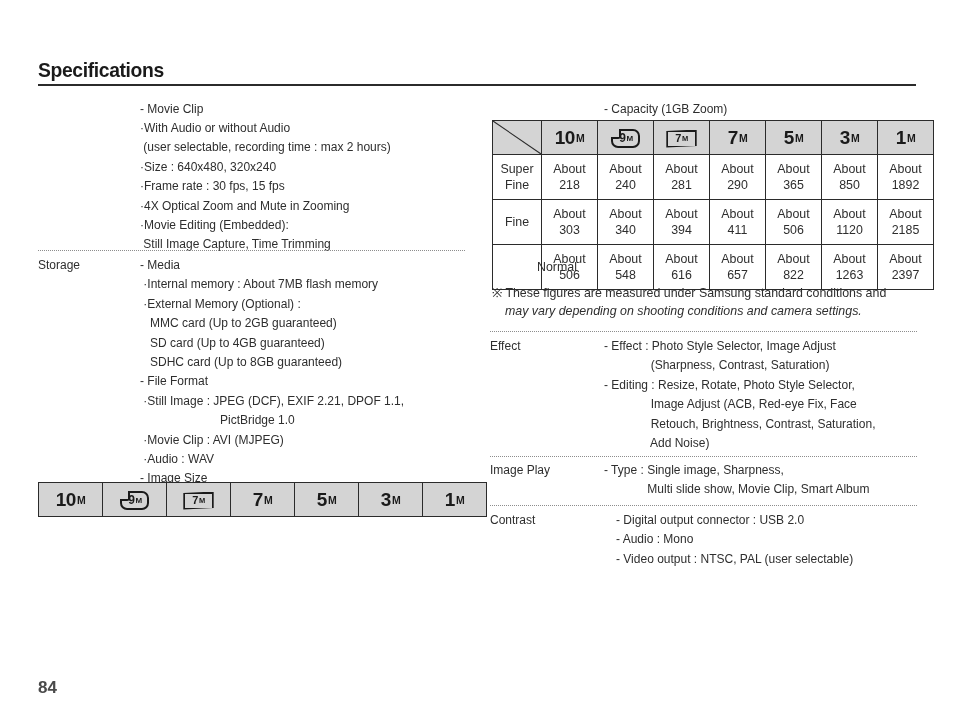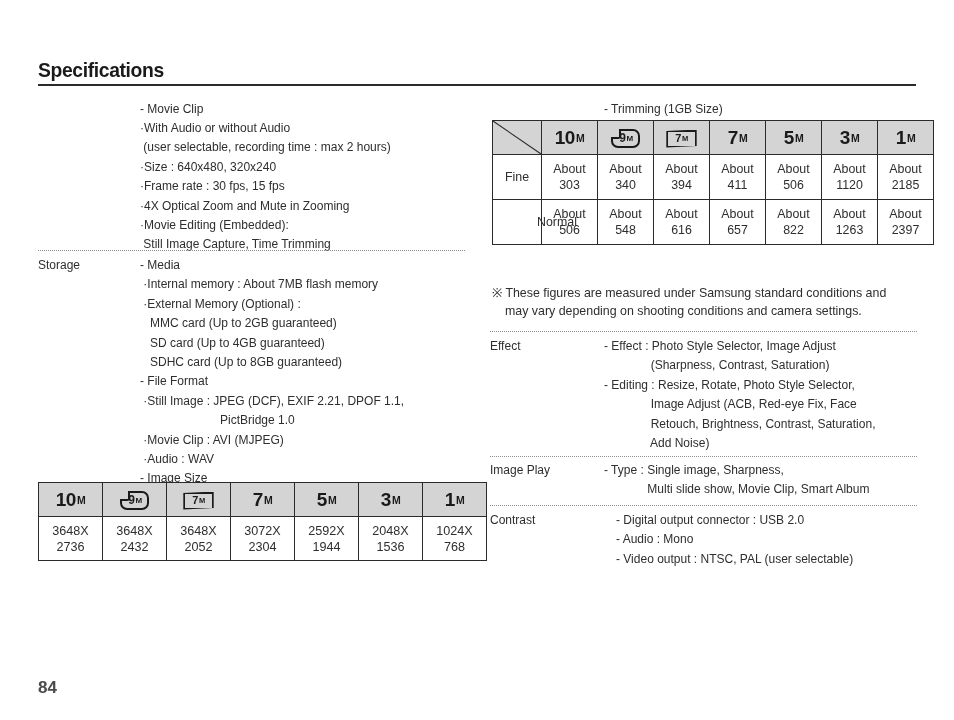--- a/index.html
+++ b/index.html
@@ -168,21 +168,21 @@
   .note {
     position: absolute;
     left: 492px;
     top: 285px;
     width: 430px;
     font-size: 12.4px;
     line-height: 17.5px;
     color: #2e2e2e;
   }
   .note .mark { margin-right: 3px; }
-  .note .l2 { display: block; padding-left: 13px; }
+  .note .l2 { display: block; padding-left: 13px; font-style: italic; }
 
   #page-number {
     position: absolute;
     left: 38px;
     top: 678px;
     font-size: 17px;
     font-weight: bold;
     color: #4a4a4a;
   }
 </style>
@@ -221,58 +221,60 @@
   <tbody>
       <tr>
     <td class="hdr-cell"><span class="mp"><span>10</span><span class="u">M</span></span></td>
     <td class="hdr-cell"><span class="mp framed"><span>9</span><span class="u">M</span></span></td>
     <td class="hdr-cell"><span class="mp pano"><span>7</span><span class="u">M</span></span></td>
     <td class="hdr-cell"><span class="mp"><span>7</span><span class="u">M</span></span></td>
     <td class="hdr-cell"><span class="mp"><span>5</span><span class="u">M</span></span></td>
     <td class="hdr-cell"><span class="mp"><span>3</span><span class="u">M</span></span></td>
     <td class="hdr-cell"><span class="mp"><span>1</span><span class="u">M</span></span></td>
   </tr>
-  <tr>
-    <td class="dim" style="white-space: pre-line;">3648X
-2736</td>
-    <td class="dim" style="white-space: pre-line;">3648X
-2432</td>
-    <td class="dim" style="white-space: pre-line;">3648X
-2052</td>
-    <td class="dim" style="white-space: pre-line;">3072X
-2304</td>
-    <td class="dim" style="white-space: pre-line;">2592X
-1944</td>
-    <td class="dim" style="white-space: pre-line;">2048X
-1536</td>
-    <td class="dim" style="white-space: pre-line;">1024X
-768</td>
-  </tr>
 </tbody>
   </table>
 
-<div class="txt" style="left:604px; top:100px;">- Trimming (1GB Size)</div>
+<div class="txt" style="left:604px; top:100px;">- Capacity (1GB Zoom)</div>
 
 <table class="spec" id="capacity-table">
   <tbody>
       <tr>
     <td class="corner">
       <svg viewBox="0 0 48 31" preserveAspectRatio="none">
         <line x1="0" y1="0" x2="48" y2="31" stroke="#2b2b2b" stroke-width="1.1" vector-effect="non-scaling-stroke"></line>
       </svg>
     </td>
     <td class="hdr-cell"><span class="mp"><span>10</span><span class="u">M</span></span></td>
     <td class="hdr-cell"><span class="mp framed"><span>9</span><span class="u">M</span></span></td>
     <td class="hdr-cell"><span class="mp pano"><span>7</span><span class="u">M</span></span></td>
     <td class="hdr-cell"><span class="mp"><span>7</span><span class="u">M</span></span></td>
     <td class="hdr-cell"><span class="mp"><span>5</span><span class="u">M</span></span></td>
     <td class="hdr-cell"><span class="mp"><span>3</span><span class="u">M</span></span></td>
     <td class="hdr-cell"><span class="mp"><span>1</span><span class="u">M</span></span></td>
   </tr>
   <tr>
+    <td class="rowlabel" style="white-space: pre-line;">Super
+Fine</td>
+    <td class="cap" style="white-space: pre-line;">About
+218</td>
+    <td class="cap" style="white-space: pre-line;">About
+240</td>
+    <td class="cap" style="white-space: pre-line;">About
+281</td>
+    <td class="cap" style="white-space: pre-line;">About
+290</td>
+    <td class="cap" style="white-space: pre-line;">About
+365</td>
+    <td class="cap" style="white-space: pre-line;">About
+850</td>
+    <td class="cap" style="white-space: pre-line;">About
+1892</td>
+  </tr>
+  <tr>
     <td class="rowlabel" style="white-space: pre-line;">Fine</td>
     <td class="cap" style="white-space: pre-line;">About
 303</td>
     <td class="cap" style="white-space: pre-line;">About
 340</td>
     <td class="cap" style="white-space: pre-line;">About
 394</td>
     <td class="cap" style="white-space: pre-line;">About
 411</td>
     <td class="cap" style="white-space: pre-line;">About

